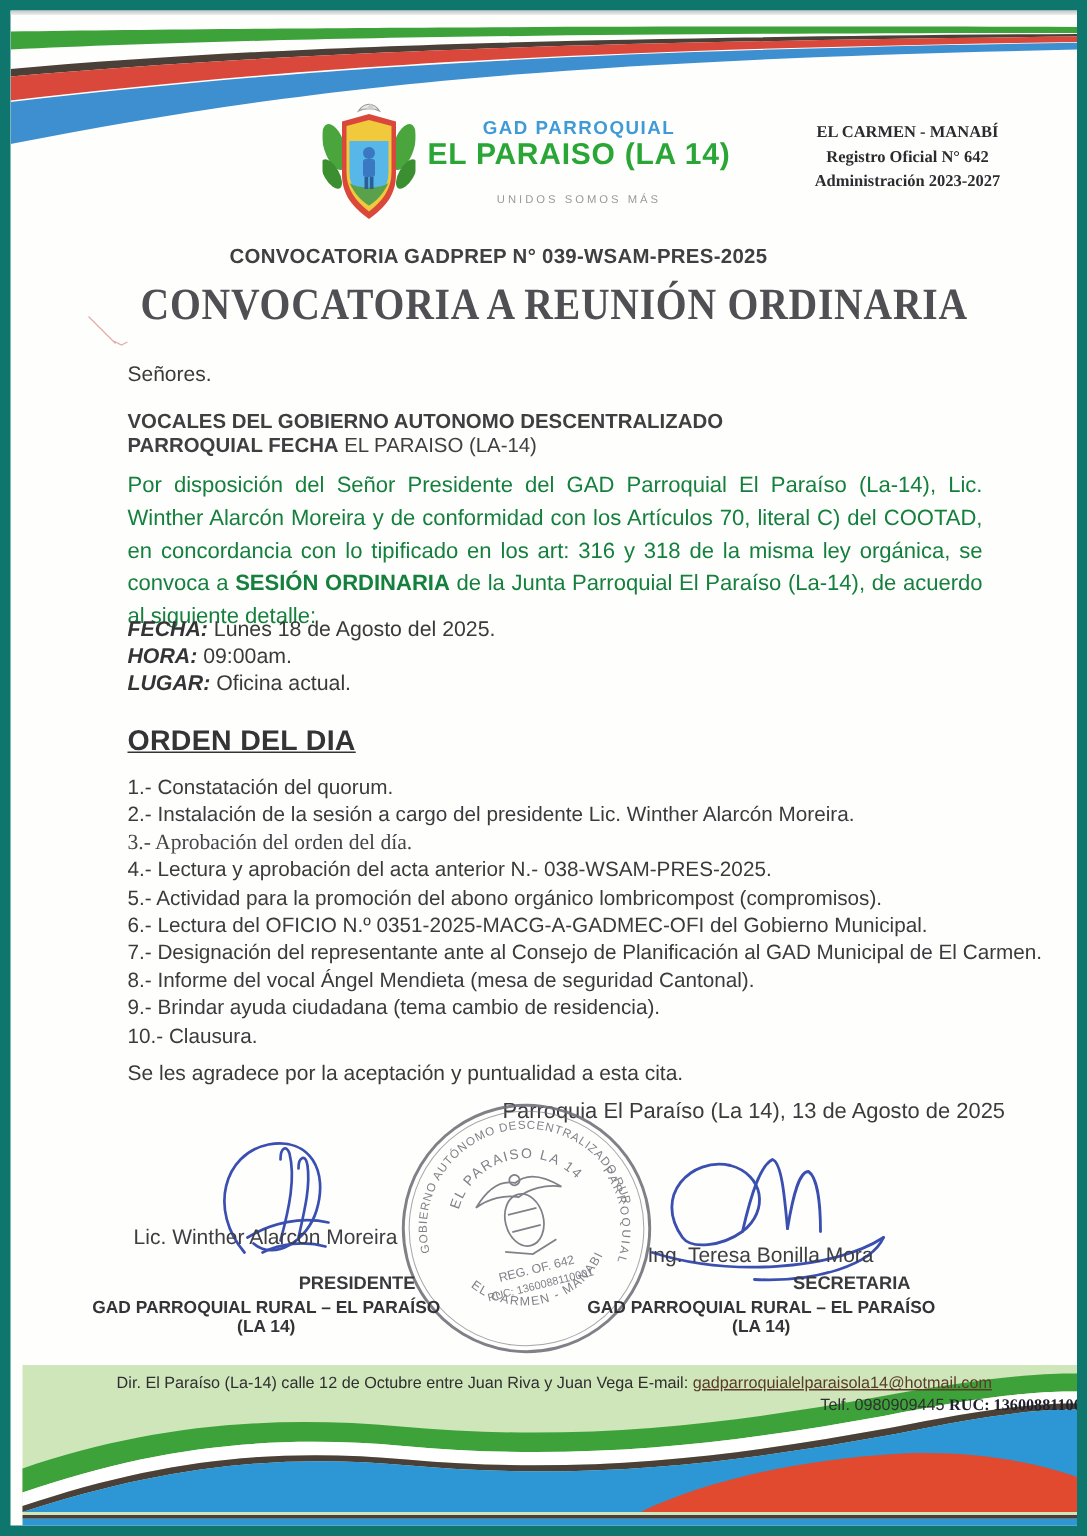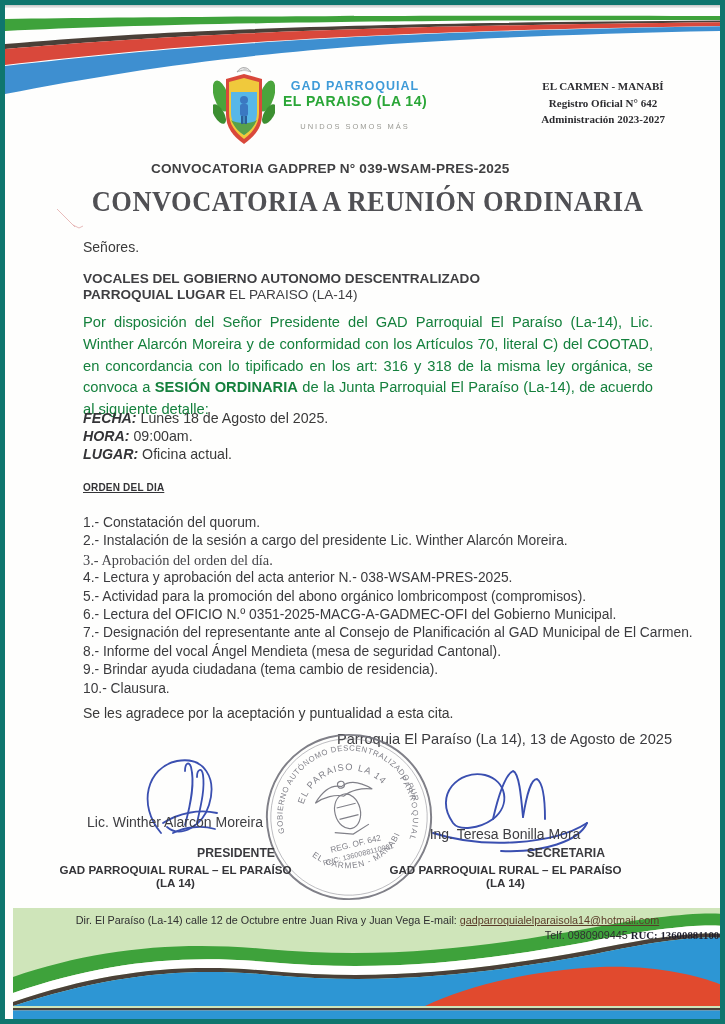--- a/index.html
+++ b/index.html
@@ -1,53 +1,53 @@
 <!DOCTYPE html>
 <html><head>
 <meta charset="utf-8">
 <style>
   * { margin:0; padding:0; box-sizing:border-box; }
   html,body { background:#ffffff; }
   .page {
     position:relative; width:725px; height:1024px; margin:0 auto;
     background:#fefefd; overflow:hidden;
     font-family:"Liberation Sans", sans-serif; color:#3a3a3a;
-    border:5px solid #0f766e;
+    border:7px solid #0f766e;
   }
   .page::before{ content:""; position:absolute; top:0; left:0; right:0; height:3px;
     background:linear-gradient(#c6c6c6,#efefef); z-index:5;}
   svg { display:block; }
 
   
   .swoosh-top { position:absolute; top:3px; left:0; width:725px; height:150px; z-index:1; }
   .logo-group { position:absolute; top:57px; left:208px; display:flex; align-items:center; z-index:2; }
   .crest { width:62px; height:86px; }
   .logo-text { margin-left:8px; text-align:center; }
   .logo-line1 { color:#3f9bd8; font-weight:bold; font-size:12.5px; letter-spacing:1px; }
-  .logo-line2 { color:#2aa637; font-weight:bold; font-size:14px; letter-spacing:0.5px; }
+  .logo-line2 { color:#2aa637; font-weight:bold; font-size:20px; letter-spacing:0.5px; }
   .logo-line3 { color:#9a9a94; font-size:7.5px; letter-spacing:2px; margin-top:13px; }
   .header-right { position:absolute; top:73px; left:488px; width:220px; text-align:center;
     font-family:"Liberation Serif", serif; font-weight:bold; font-size:11px; line-height:16.5px;
     color:#2c2c30; z-index:2; }
 
   
   .ref-line { position:absolute; top:156px; left:146px; width:540px; 
     font-weight:bold; font-size:13.6px; color:#404042; letter-spacing:0.2px; }
   .main-title { position:absolute; top:181px; left:0; width:725px; text-align:center;
     font-family:"Liberation Serif", serif; font-weight:bold; font-size:27px; color:#505054;
     letter-spacing:0.5px; transform:scale(0.98,1.1); }
   .salutation { position:absolute; top:234px; left:78px; font-size:14px; }
   .recipients { position:absolute; top:266px; left:78px; font-size:13.6px; font-weight:bold;
     line-height:15.5px; color:#3f3f42; }
   .recipients .normal { font-weight:normal; }
   .body-par { position:absolute; top:307px; left:78px; width:570px; font-size:14.7px;
     line-height:21.8px; text-align:justify; color:#15803d; }
   .details { position:absolute; top:404px; left:78px; font-size:14.2px; line-height:18px; }
   .details b { color:#343437;font-style:italic; }
-  .agenda-title { position:absolute; top:477px; left:78px; font-size:10px; font-weight:bold;
+  .agenda-title { position:absolute; top:477px; left:78px; font-size:19px; font-weight:bold;
     text-decoration:underline; color:#343437; letter-spacing:0.2px; }
   .agenda { position:absolute; top:510px; left:78px; list-style:none; font-size:13.8px; color:#3b3b3e; }
   .agenda li { height:18.4px; }
   .agenda li.serif-item { font-family:"Liberation Serif", serif; font-size:14.4px; color:#45454a; }
   .closing { position:absolute; top:700px; left:78px; font-size:14px; }
   .dateline { position:absolute; top:726px; right:48px; font-size:14.6px; color:#3b3b3e; }
 
   
   .stamp { position:absolute; top:724px; left:256px; width:176px; height:176px;
     transform:rotate(-14deg); opacity:0.88; z-index:1; }
@@ -125,21 +125,21 @@
     <div>Registro Oficial N° 642</div>
     <div>Administración 2023-2027</div>
   </div>
 
   <div class="ref-line">CONVOCATORIA GADPREP N° 039-WSAM-PRES-2025</div>
   <div class="main-title">CONVOCATORIA A REUNIÓN ORDINARIA</div>
 
   <div class="salutation">Señores.</div>
   <div class="recipients">
     <div>VOCALES DEL GOBIERNO AUTONOMO DESCENTRALIZADO</div>
-    <div><span>PARROQUIAL LUGAR</span><span class="normal"> EL PARAISO (LA-14)</span></div>
+    <div><span>PARROQUIAL FECHA</span><span class="normal"> EL PARAISO (LA-14)</span></div>
   </div>
 
   <div class="body-par"><span>Por disposición del Señor Presidente del GAD Parroquial El Paraíso (La-14), Lic. Winther Alarcón Moreira y de conformidad con los Artículos 70, literal C) del COOTAD, en concordancia con lo tipificado en los art: 316 y 318 de la misma ley orgánica, se convoca a </span><b>SESIÓN ORDINARIA</b><span> de la Junta Parroquial El Paraíso (La-14), de acuerdo al siguiente detalle:</span></div>
 
   <div class="details">
     <div><b>FECHA:</b><span> Lunes 18 de Agosto del 2025.</span></div>
     <div><b>HORA:</b><span> 09:00am.</span></div>
     <div><b>LUGAR:</b><span> Oficina actual.</span></div>
   </div>
 

